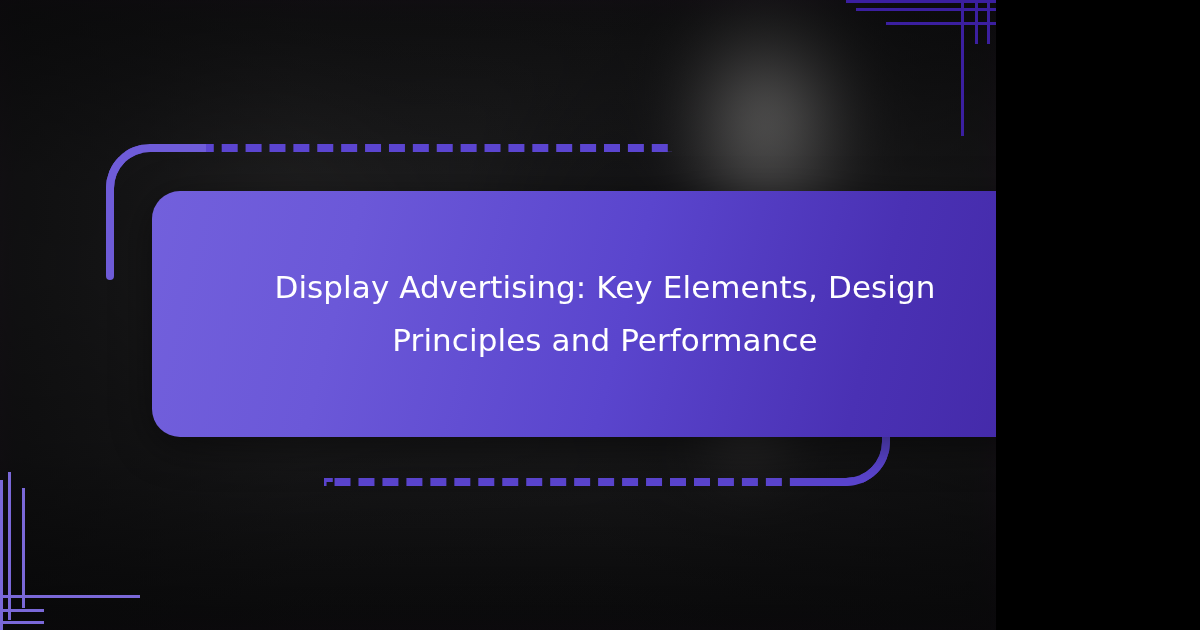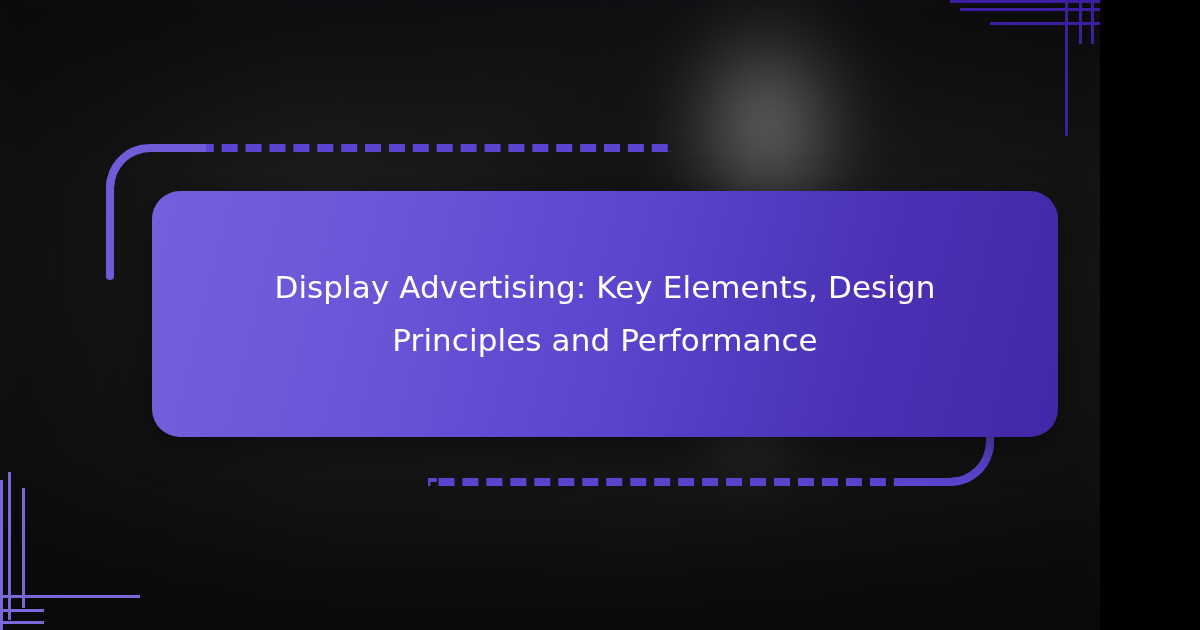--- a/index.html
+++ b/index.html
@@ -6,24 +6,25 @@
     margin: 0;
     padding: 0;
     background: #000;
   }
   body {
     font-family: "DejaVu Sans", sans-serif;
   }
 
   .canvas {
     position: relative;
-    width: 1100px;
+    width: 956px;
     height: 630px;
     overflow: hidden;
     background: #a21caf;
+    padding-left: 40px;
   }
 
   
   .bg-photo {
     position: absolute;
     inset: -40px;
     background:
       radial-gradient(ellipse 150px 200px at 810px 150px, rgba(205,203,200,0.85) 0%, rgba(150,148,146,0.40) 40%, rgba(40,40,42,0) 72%),
       radial-gradient(ellipse 120px 170px at 830px 330px, rgba(165,160,158,0.50) 0%, rgba(90,88,88,0.22) 45%, rgba(30,30,32,0) 75%),
       radial-gradient(ellipse 90px 120px at 790px 470px, rgba(140,136,134,0.35) 0%, rgba(60,58,58,0.14) 50%, rgba(20,20,22,0) 78%),

